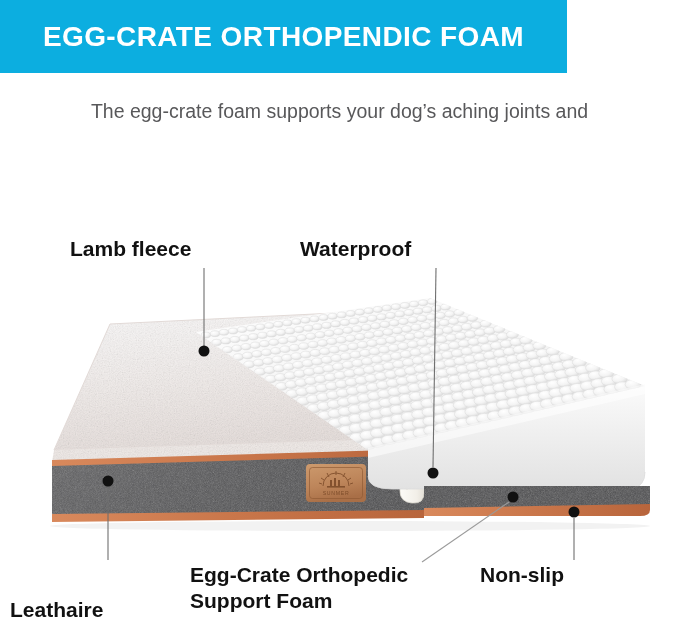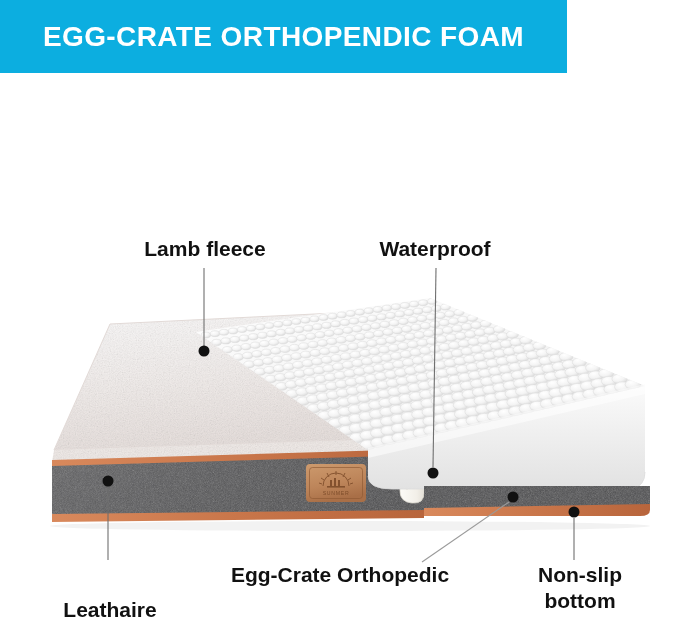--- a/index.html
+++ b/index.html
@@ -51,21 +51,21 @@
   }
   #intro-paragraph .line { display: block; white-space: nowrap; }
 
   
   .callout-label {
     position: absolute;
     color: #111111;
     font-size: 21px;
     font-weight: bold;
     line-height: 26px;
-    text-align: center;
+    text-align: left;
     font-family: "Liberation Sans", sans-serif;
     white-space: nowrap;
   }
   .callout-label .l2 { display: block; }
 
   #label-lamb-fleece { left: 70px; top: 236px; width: 270px; }
   #label-waterproof  { left: 300px; top: 236px; width: 270px; }
   #label-leathaire   { left: 10px;  top: 562px; width: 200px; margin-top: 35px; }
   #label-egg-crate   { left: 190px; top: 562px; width: 300px; }
   #label-non-slip    { left: 480px; top: 562px; width: 200px; }
@@ -88,20 +88,21 @@
   #product-svg { display: block; }
 </style>
 </head>
 <body>
 
 <div id="header-banner">
   <div id="header-title">EGG-CRATE ORTHOPENDIC FOAM</div>
 </div>
 
 <div id="intro-paragraph">
+  <span class="line">The egg-crate foam supports your dog’s aching joints and</span>
 </div>
 
 <div id="product-illustration">
   <svg id="product-svg" width="679" height="245" viewBox="0 0 679 245" xmlns="http://www.w3.org/2000/svg">
     <defs>
 
       <filter id="fleeceTex" x="-5%" y="-5%" width="110%" height="110%">
         <feTurbulence type="fractalNoise" baseFrequency="0.85" numOctaves="4" seed="7" result="n"></feTurbulence>
         <feColorMatrix in="n" type="saturate" values="0" result="ng"></feColorMatrix>
         <feComponentTransfer in="ng" result="nc">
@@ -657,25 +658,25 @@
 <div class="callout-label" id="label-waterproof">
   <span>Waterproof</span>
 </div>
 
 <div class="callout-label" id="label-leathaire">
   <span>Leathaire</span>
 </div>
 
 <div class="callout-label" id="label-egg-crate">
   <span>Egg-Crate Orthopedic</span>
+  <span class="l2">Support Foam</span>
 </div>
 
 <div class="callout-label" id="label-non-slip">
   <span>Non-slip</span>
-  <span class="l2">bottom</span>
 </div>
 
 <svg id="leader-overlay" viewBox="0 0 679 620" xmlns="http://www.w3.org/2000/svg">
 
   <g>
     <line x1="204" y1="268" x2="204" y2="348" stroke="#6f6f6f" stroke-width="1.1"></line>
     <circle cx="204" cy="351" r="5.5" fill="#111111"></circle>
   </g>
 
   <g>

